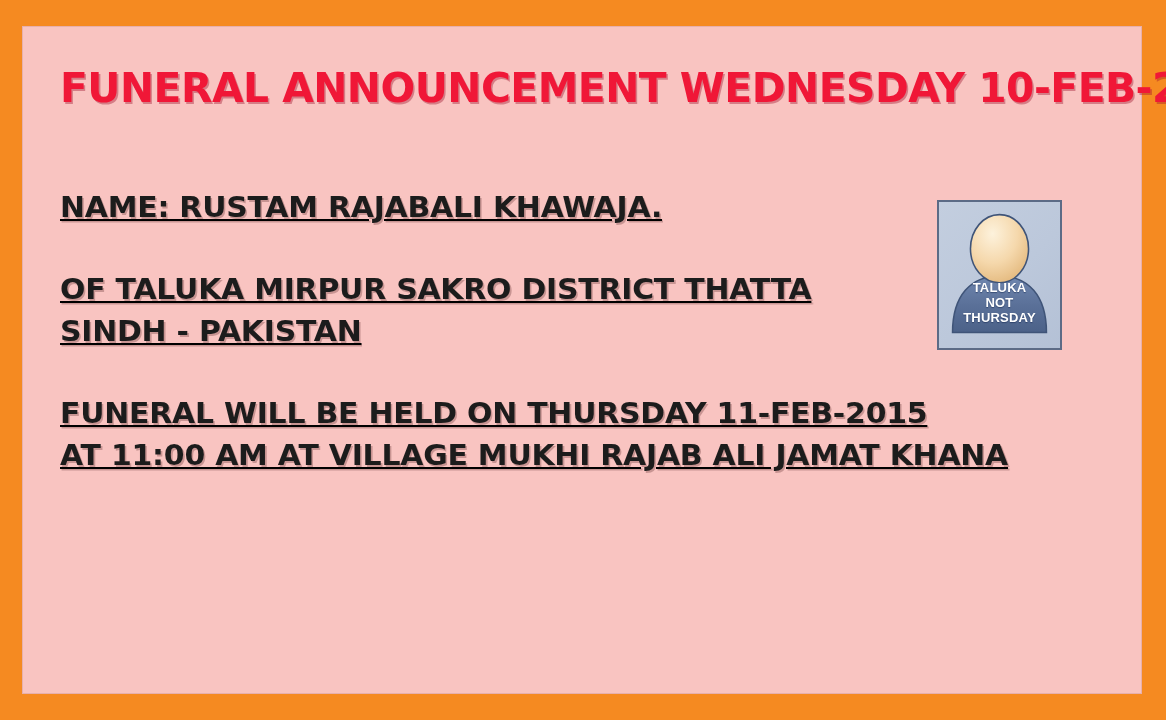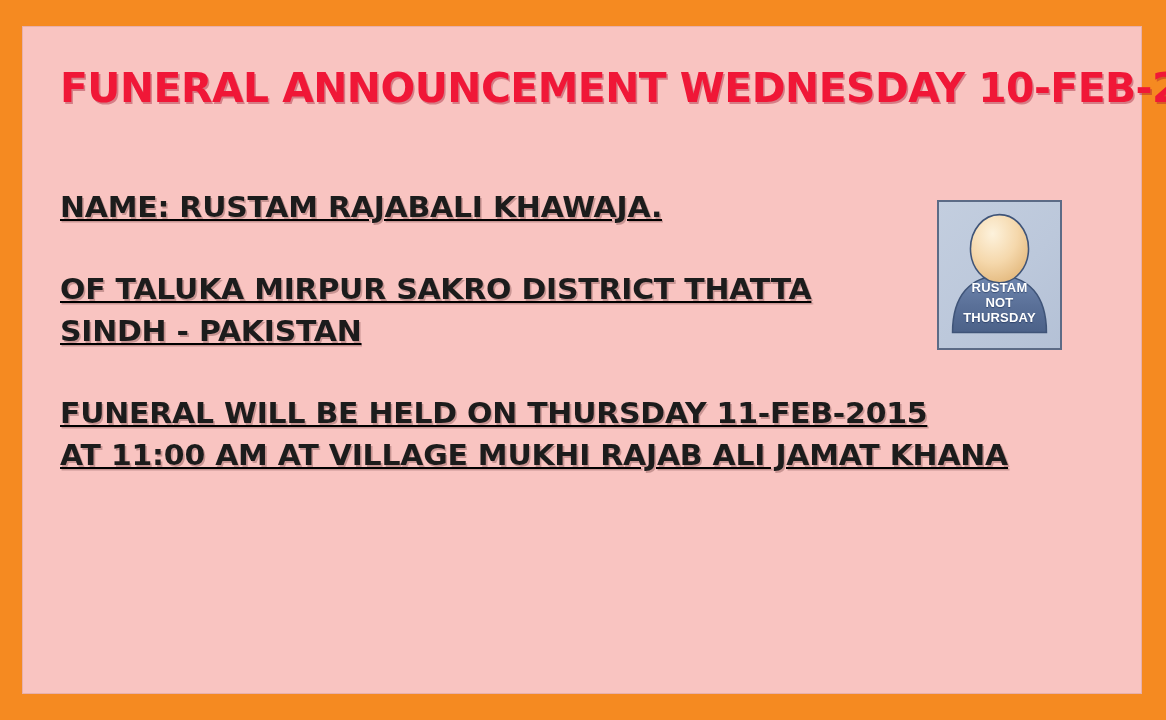--- a/index.html
+++ b/index.html
@@ -161,20 +161,20 @@
             <stop offset="50%" stop-color="#5B7199"></stop>
             <stop offset="100%" stop-color="#4B6188"></stop>
           </linearGradient>
         </defs>
 
         <path d="M 14 134 C 14 96 33 76 62.5 76 C 92 76 111 96 111 134 Z" fill="url(#bodyGradSolid)" stroke="#3F5478" stroke-width="1.6"></path>
 
         <ellipse cx="62.5" cy="48" rx="30" ry="35" fill="url(#headGrad)" stroke="#3F5478" stroke-width="1.6"></ellipse>
       </svg>
       <div id="photo-caption">
-        <div>RUSTAM</div>
+        <div>TALUKA</div>
         <div>NOT</div>
         <div>THURSDAY</div>
       </div>
     </div>
 
   </div>
 </div>
 
 </body></html>

